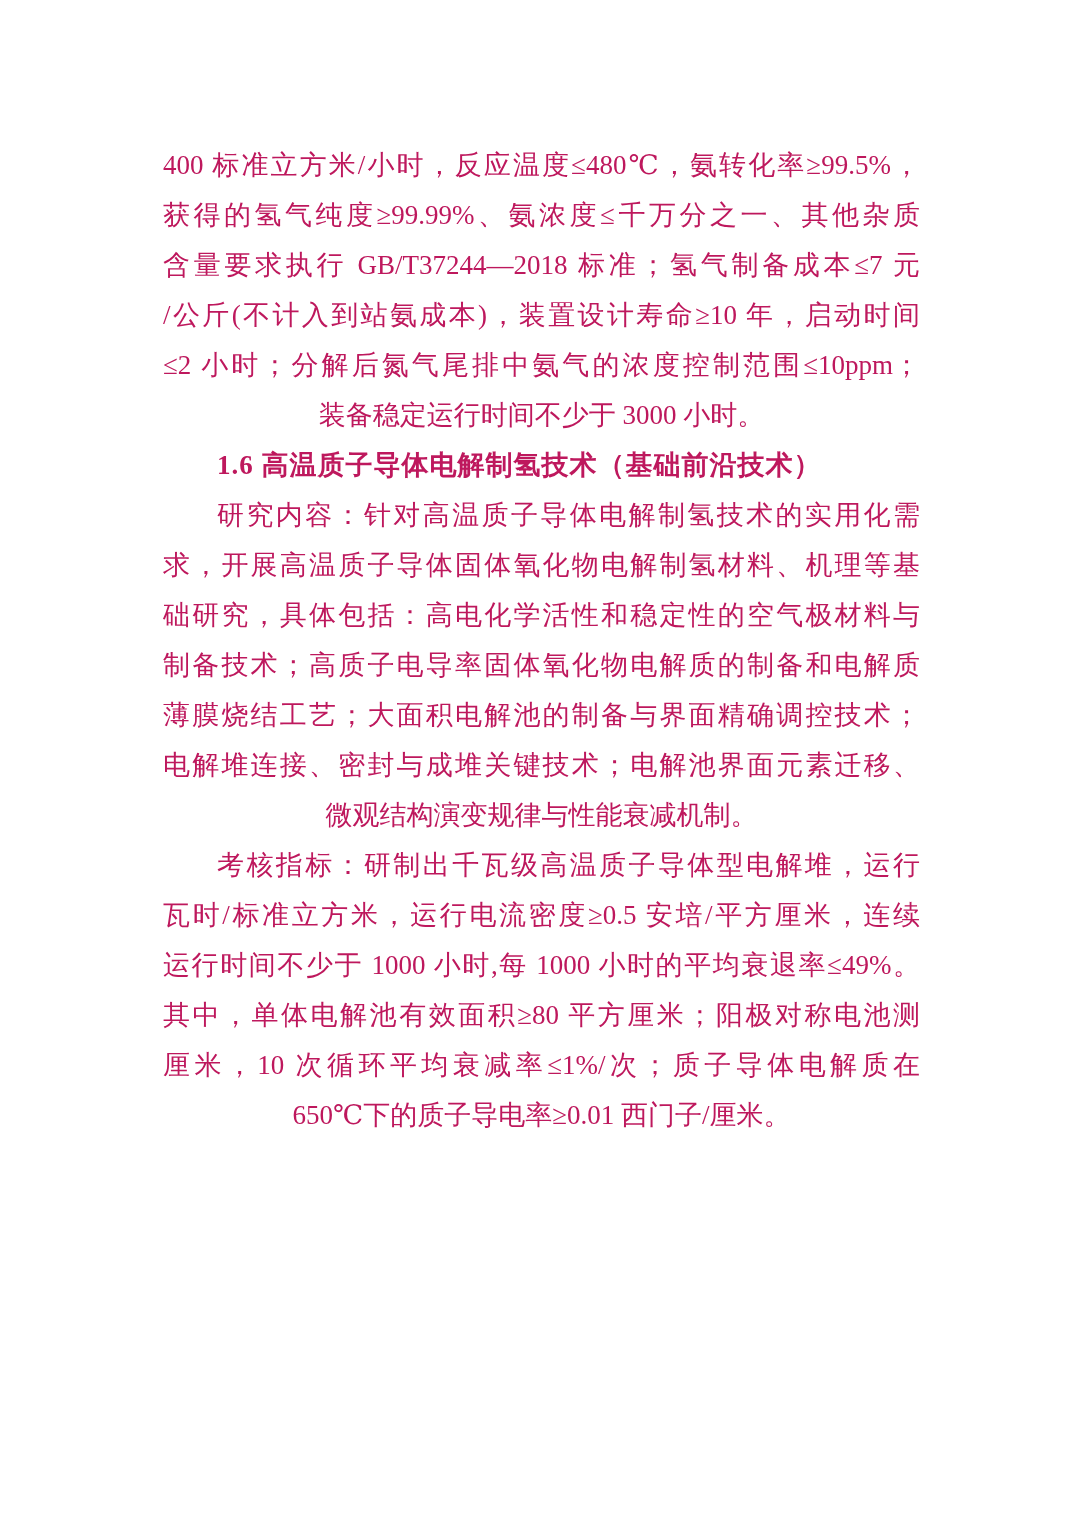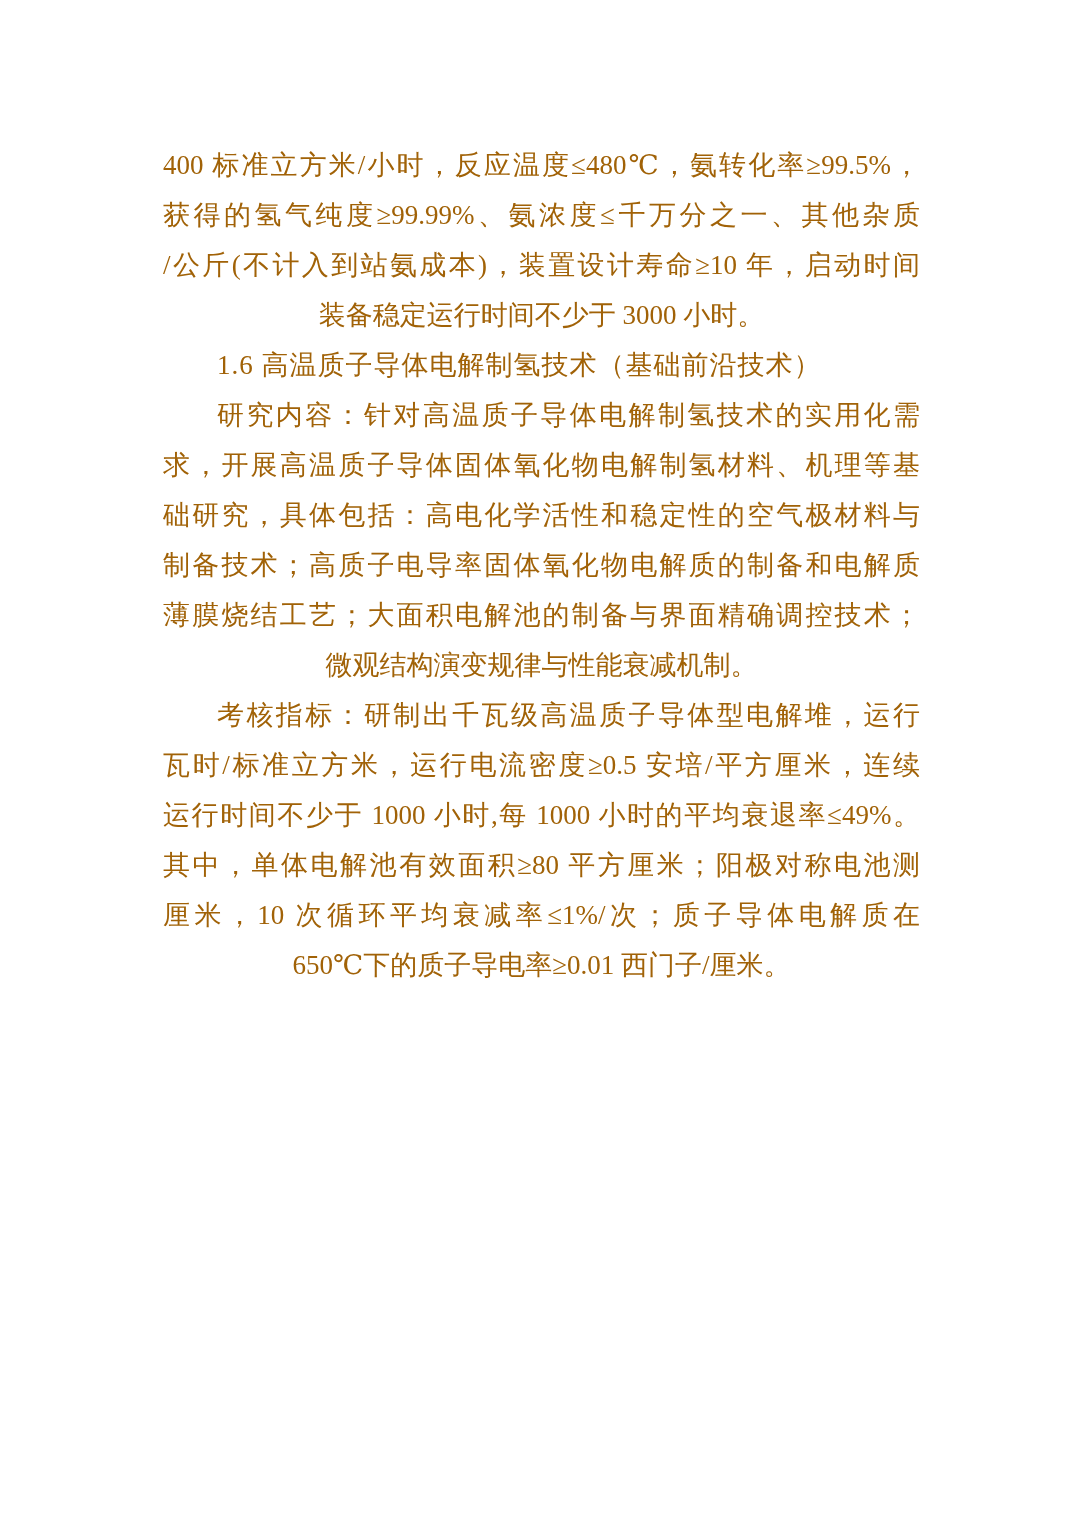--- a/index.html
+++ b/index.html
@@ -7,21 +7,21 @@
     padding: 0;
     background: #ffffff;
   }
   .page {
     position: relative;
     width: 1080px;
     height: 1526px;
     background: #ffffff;
     overflow: hidden;
     font-family: "Liberation Serif", "DejaVu Serif", serif;
-    color: #a16207;
+    color: #be185d;
   }
   .text-block {
     position: absolute;
     left: 163px;
     top: 140px;
     width: 757px;
     font-size: 27px;
     line-height: 50px;
     text-justify: inter-character;
   }
@@ -33,49 +33,52 @@
   }
   .line.last {
     text-align: center;
     text-align-last: auto;
   }
   .line.indent {
     text-indent: 2em;
   }
   .heading {
     height: 50px;
-    font-weight: normal;
+    font-weight: bold;
     text-indent: 2em;
     text-align: left;
     letter-spacing: 1px;
   }
   .label {
     font-weight: normal;
   }
 </style>
 </head>
 <body>
 
 <div class="page">
   <div class="text-block">
 
     <div class="line">400 标准立方米/小时，反应温度≤480℃，氨转化率≥99.5%，</div>
     <div class="line">获得的氢气纯度≥99.99%、氨浓度≤千万分之一、其他杂质</div>
+    <div class="line">含量要求执行 GB/T37244—2018 标准；氢气制备成本≤7 元</div>
     <div class="line">/公斤(不计入到站氨成本)，装置设计寿命≥10 年，启动时间</div>
+    <div class="line">≤2 小时；分解后氮气尾排中氨气的浓度控制范围≤10ppm；</div>
     <div class="line last">装备稳定运行时间不少于 3000 小时。</div>
 
     <div class="heading">1.6 高温质子导体电解制氢技术（基础前沿技术）</div>
 
     <div class="line indent">
       <span class="label">研究内容：</span><span>针对高温质子导体电解制氢技术的实用化需</span>
     </div>
     <div class="line">求，开展高温质子导体固体氧化物电解制氢材料、机理等基</div>
     <div class="line">础研究，具体包括：高电化学活性和稳定性的空气极材料与</div>
     <div class="line">制备技术；高质子电导率固体氧化物电解质的制备和电解质</div>
     <div class="line">薄膜烧结工艺；大面积电解池的制备与界面精确调控技术；</div>
+    <div class="line">电解堆连接、密封与成堆关键技术；电解池界面元素迁移、</div>
     <div class="line last">微观结构演变规律与性能衰减机制。</div>
 
     <div class="line indent">
       <span class="label">考核指标：</span><span>研制出千瓦级高温质子导体型电解堆，运行</span>
     </div>
     <div class="line">瓦时/标准立方米，运行电流密度≥0.5 安培/平方厘米，连续</div>
     <div class="line">运行时间不少于 1000 小时,每 1000 小时的平均衰退率≤49%。</div>
     <div class="line">其中，单体电解池有效面积≥80 平方厘米；阳极对称电池测</div>
     <div class="line">厘米，10 次循环平均衰减率≤1%/次；质子导体电解质在</div>
     <div class="line last">650℃下的质子导电率≥0.01 西门子/厘米。</div>

